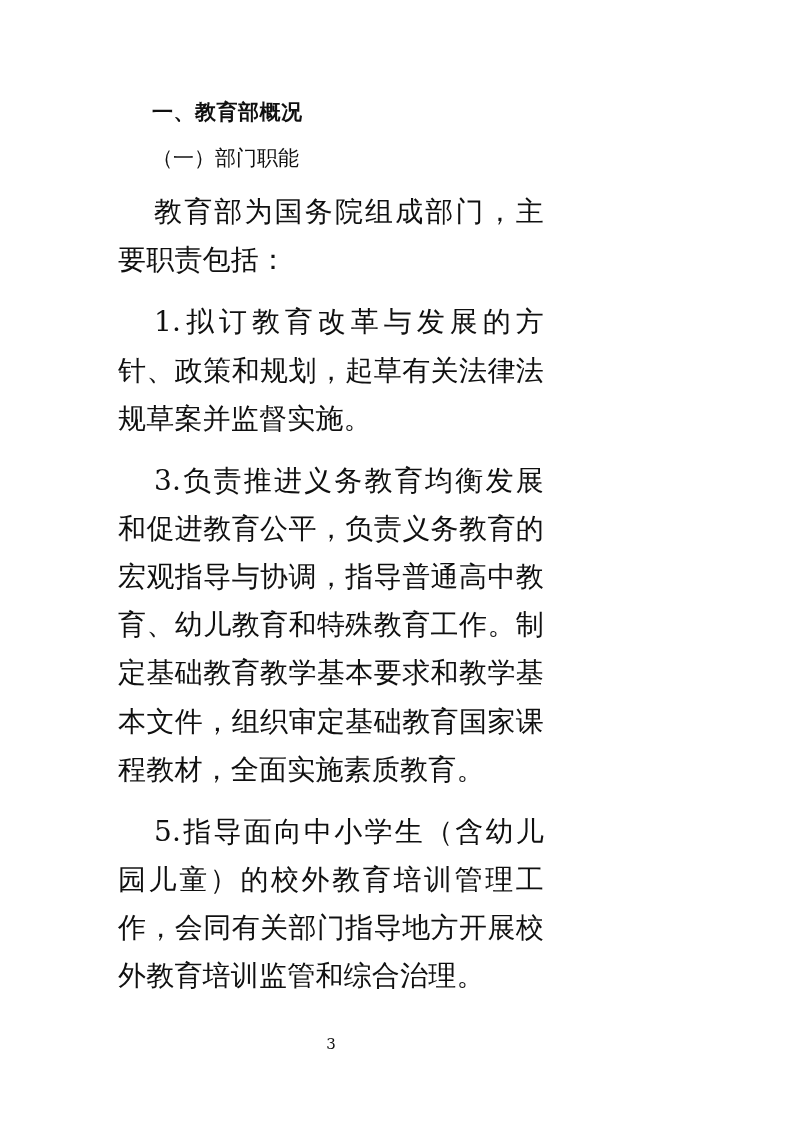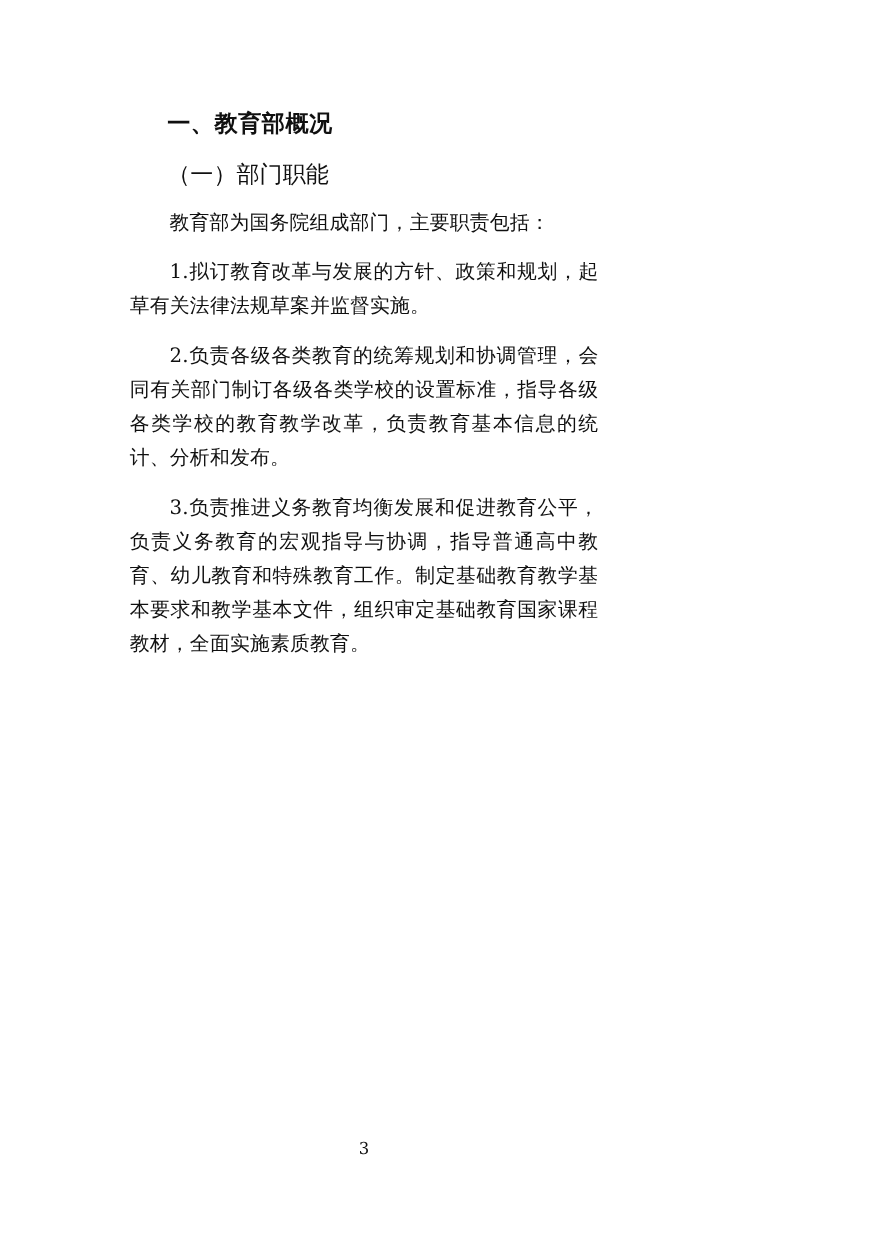--- a/index.html
+++ b/index.html
@@ -31,21 +31,21 @@
     text-indent: 34px;
   }
   .doc-subheading {
     font-size: 21px;
     line-height: 1.55;
     margin: 0 0 12px 0;
     text-indent: 34px;
     font-family: Liberation Serif, serif;
   }
   .para {
-    font-size: 18px;
+    font-size: 28px;
     line-height: 1.72;
     margin: 14px 0 9px 0;
     text-indent: 36px;
     text-align: justify;
     text-justify: inter-ideograph;
     letter-spacing: 0.2px;
   }
   .page-number {
     position: absolute;
     left: 0;
@@ -61,17 +61,17 @@
 <body>
 
 <div class="page">
 
   <h1 class="doc-heading">一、教育部概况</h1>
 
   <div class="doc-subheading">（一）部门职能</div>
 
   <p class="para">教育部为国务院组成部门，主要职责包括：</p>
   <p class="para">1.拟订教育改革与发展的方针、政策和规划，起草有关法律法规草案并监督实施。</p>
-  <p class="para">2.负责各级各类教育的统筹规划和协调管理，会同有关部门制订各级各类学校的设置标准，指导各级各类学校的教育教学改革，负责教育基本信息的统计、分析和发布。</p>
   <p class="para">3.负责推进义务教育均衡发展和促进教育公平，负责义务教育的宏观指导与协调，指导普通高中教育、幼儿教育和特殊教育工作。制定基础教育教学基本要求和教学基本文件，组织审定基础教育国家课程教材，全面实施素质教育。</p>
+  <p class="para">5.指导面向中小学生（含幼儿园儿童）的校外教育培训管理工作，会同有关部门指导地方开展校外教育培训监管和综合治理。</p>
 
   <div class="page-number">3</div>
 </div>
 
 </body></html>

